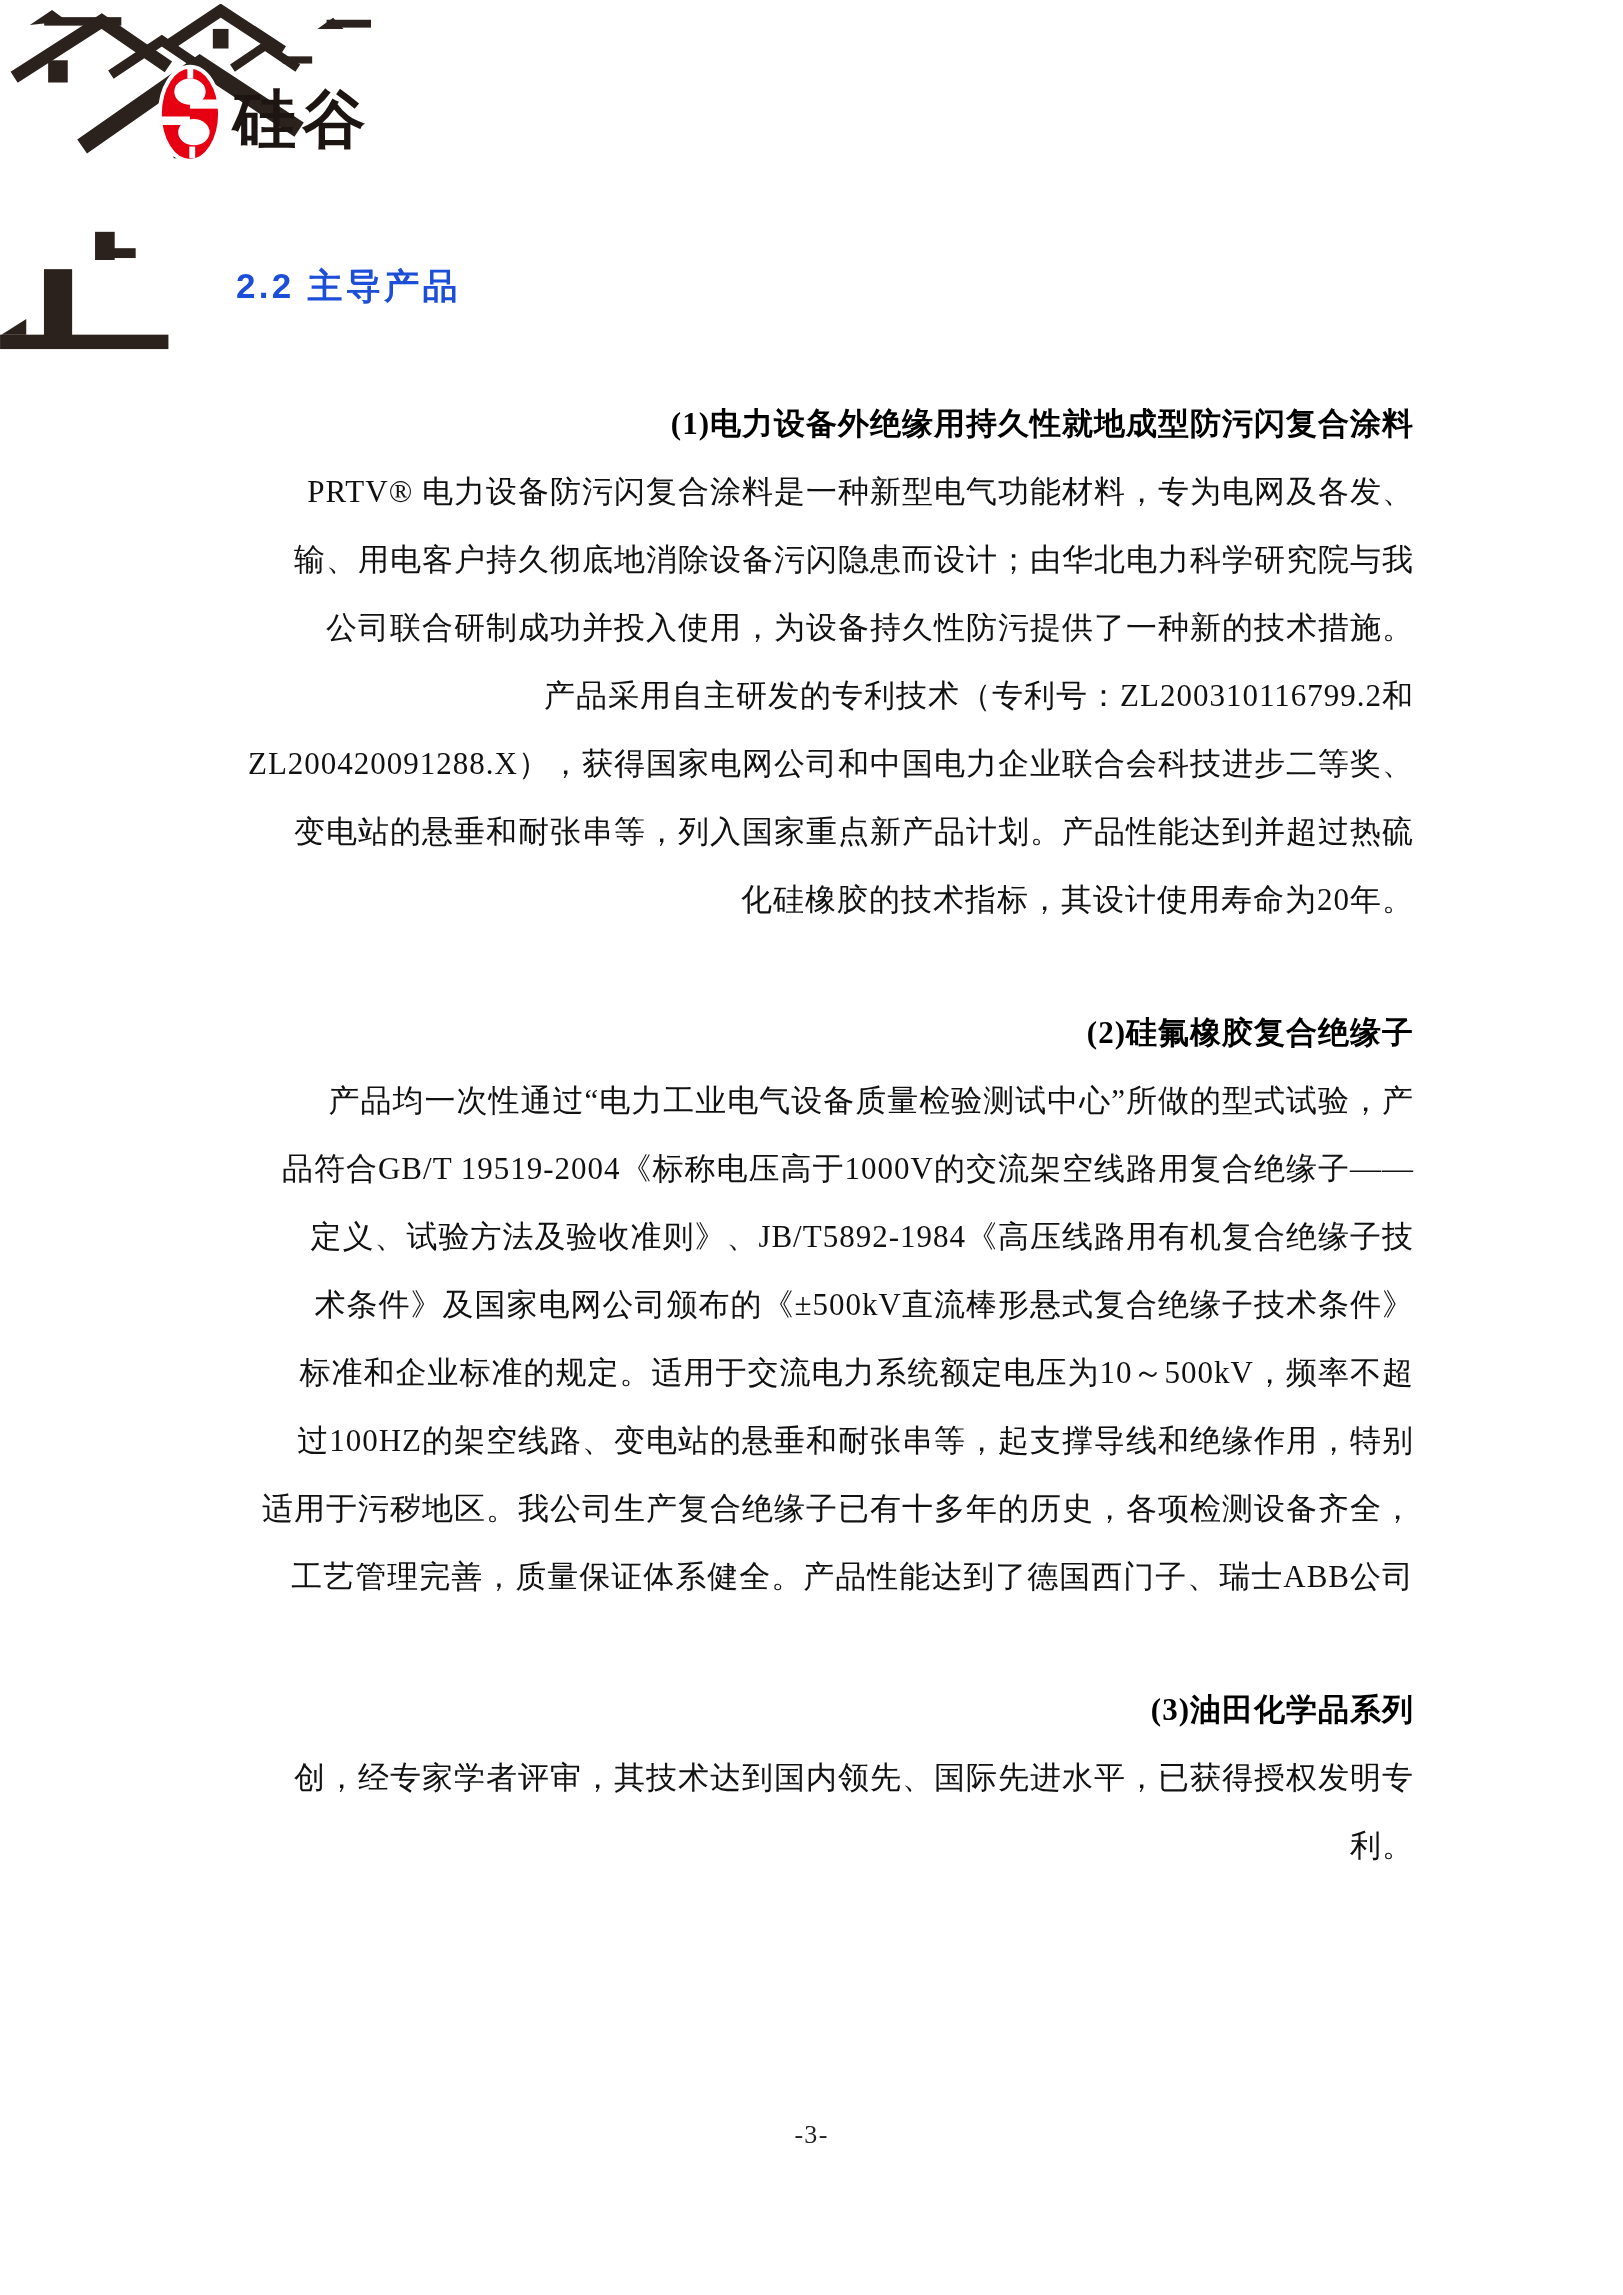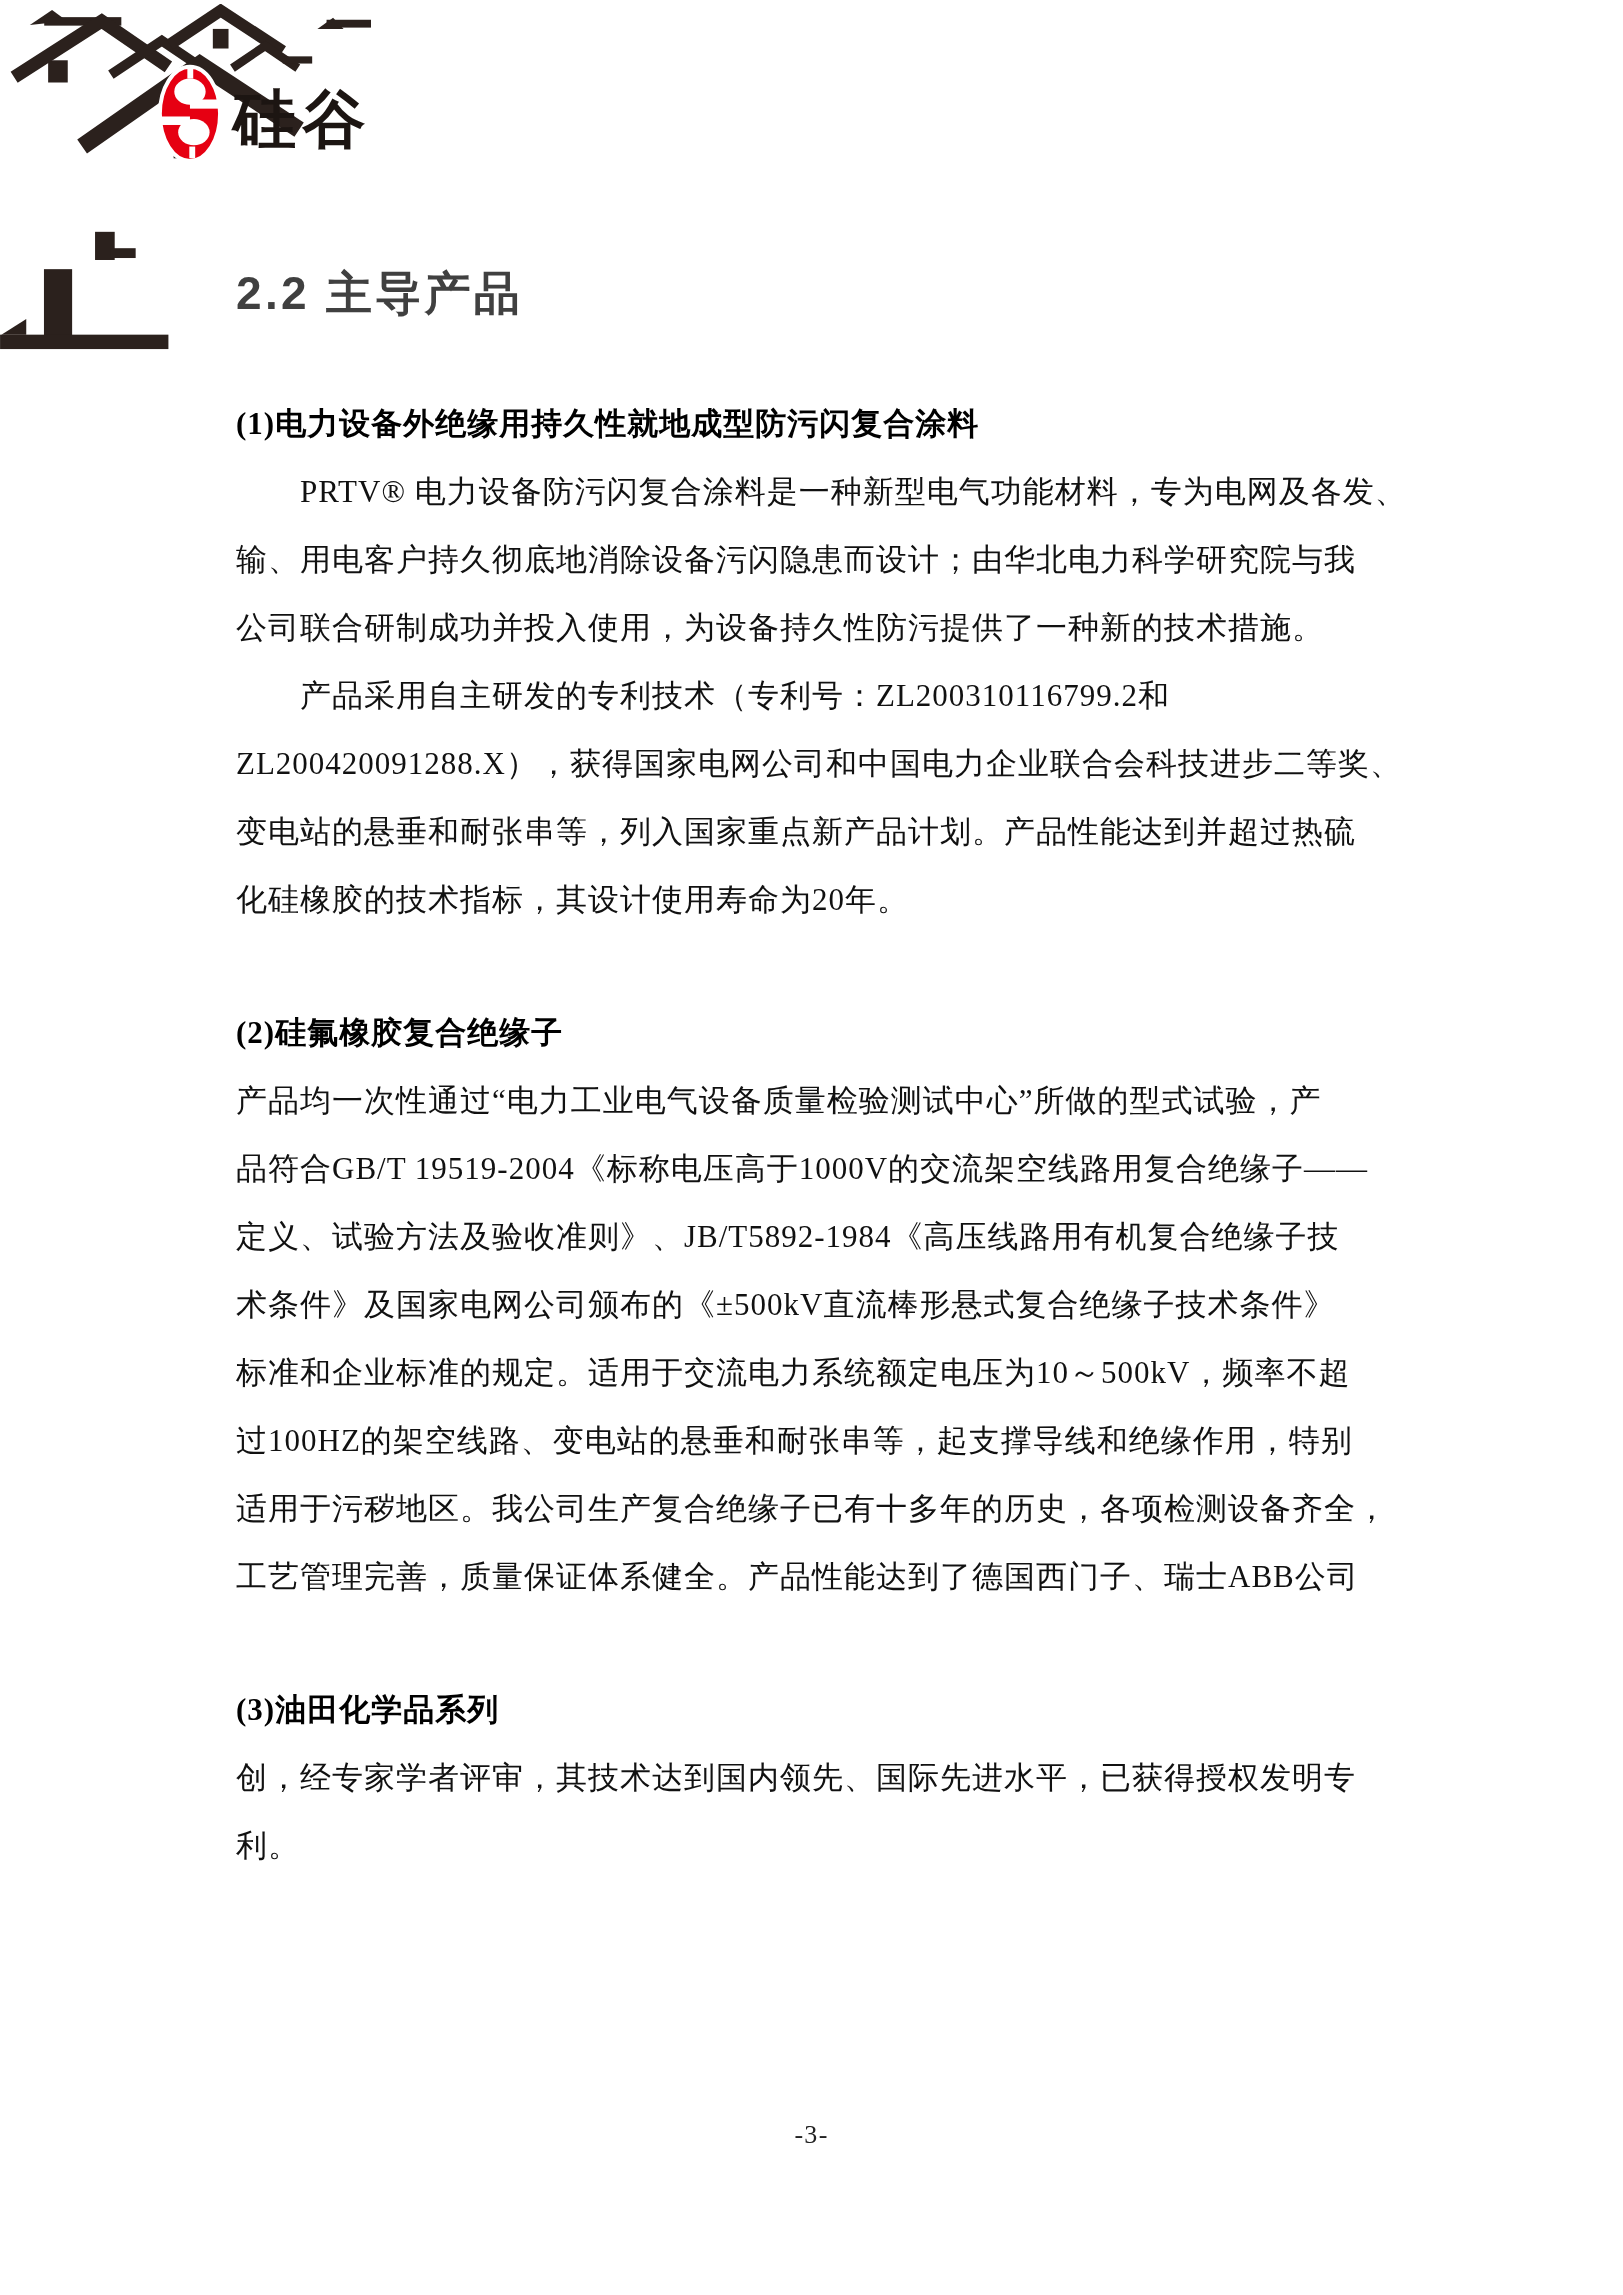--- a/index.html
+++ b/index.html
@@ -18,32 +18,32 @@
   .chimney-svg{position:absolute;left:0px;top:222px;}
   .logo-text{
     position:absolute;left:233px;top:77px;
     font-family:"Liberation Sans","DejaVu Sans",sans-serif;
     font-weight:900;font-size:63px;letter-spacing:6.5px;color:#1c1512;
   }
   
   .page-heading{
     position:absolute;left:236px;top:263px;margin:0;
     font-family:"Liberation Sans","DejaVu Sans",sans-serif;
-    font-weight:700;font-size:46px;letter-spacing:3.3px;color:#404040;
+    font-weight:700;font-size:35px;letter-spacing:3.3px;color:#1d4ed8;
   }
   
   .content{
     position:absolute;left:236px;top:390px;width:1178px;
     font-size:31px;letter-spacing:1px;line-height:68px;
   }
   .sec-heading{
     font-weight:700;font-size:31px;color:#000;
     line-height:68px;white-space:nowrap;
   }
-  .sec{margin:0;}
+  .sec{margin:0;text-align:right;}
   .sec + .sec{margin-top:65px;}
   .line{white-space:nowrap;line-height:68px;height:68px;}
   .line.indent{padding-left:64px;}
   
   .footer{
     position:absolute;left:0;top:2120px;width:100%;
     text-align:center;font-size:26px;letter-spacing:1.3px;color:#222;
   }
 </style>
 </head>

